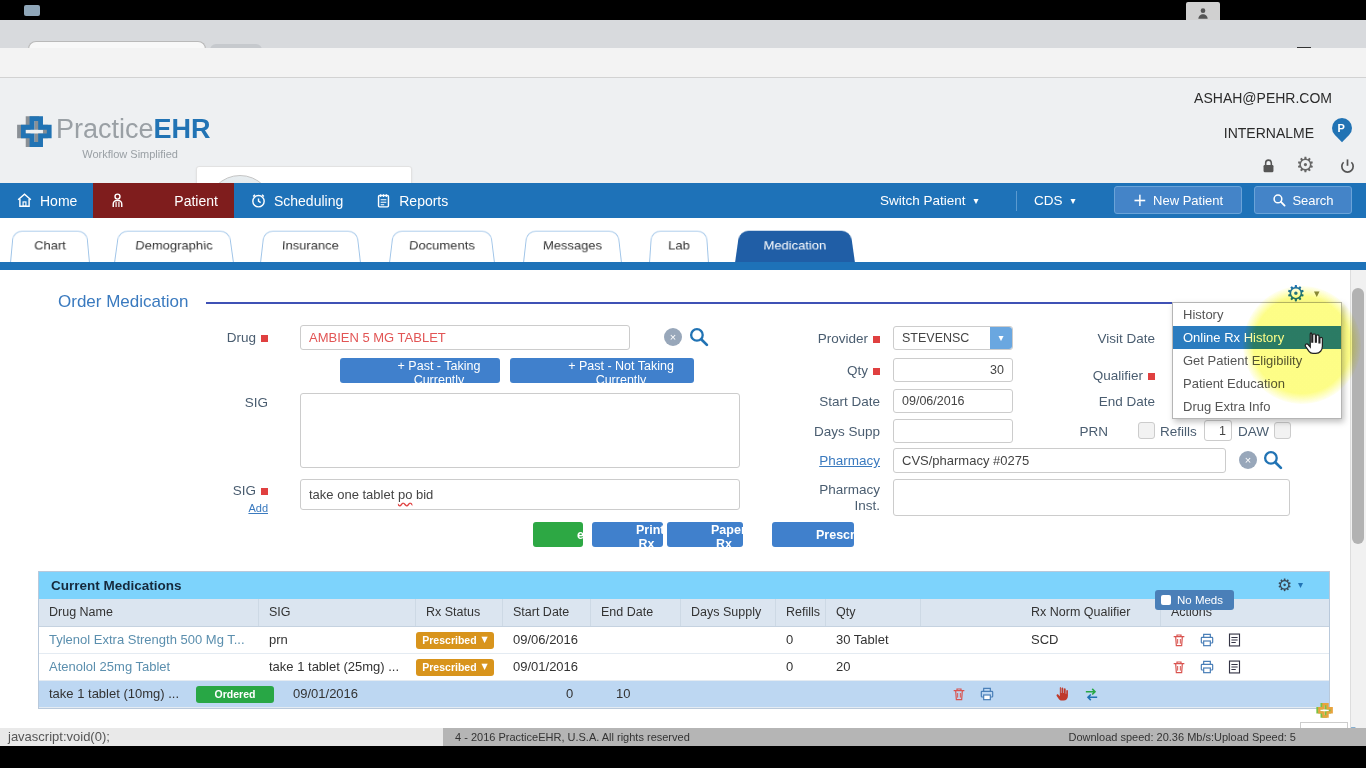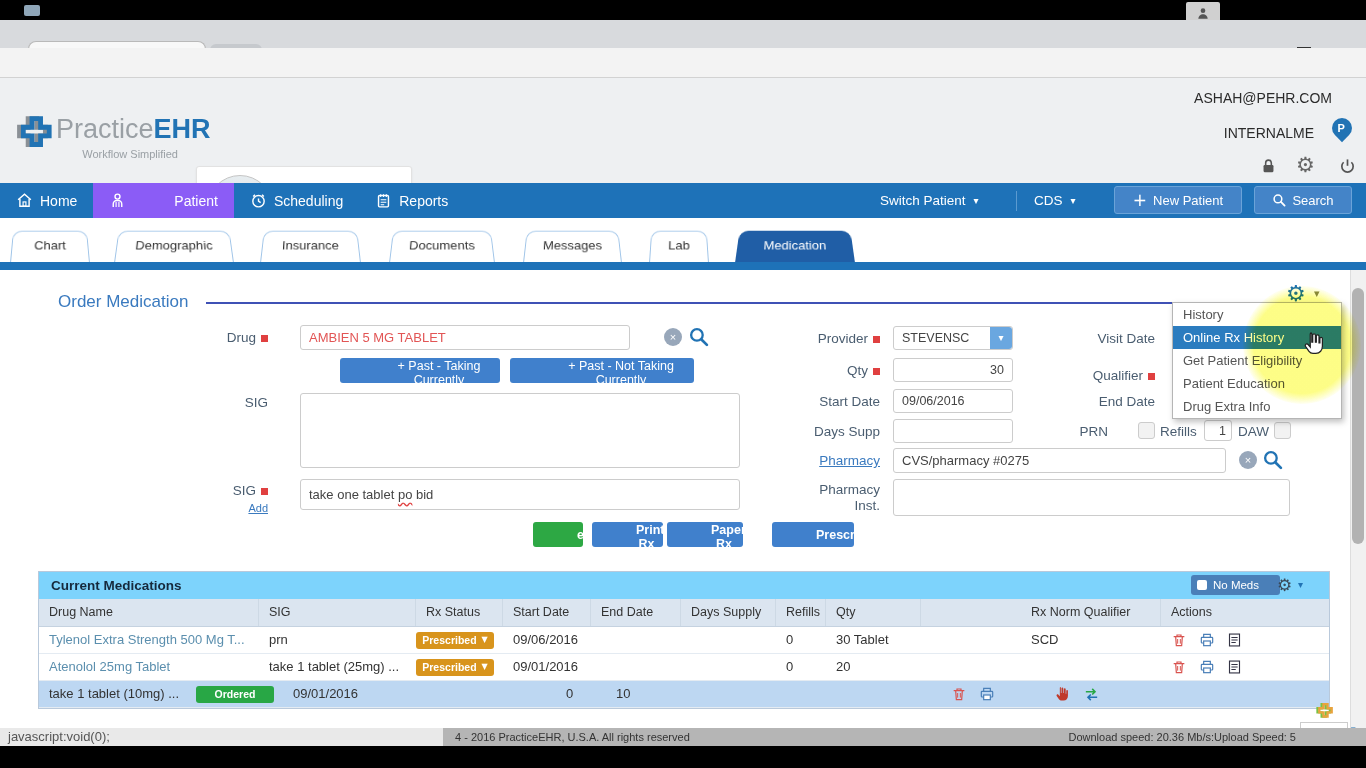--- a/index.html
+++ b/index.html
@@ -31,21 +31,21 @@
     box-shadow:0 1px 2px rgba(0,0,0,.08);}
   .avatar{left:10px;top:8px;width:64px;height:64px;border-radius:50%;background:linear-gradient(#e7edf0,#cfd8dc);
     border:1px solid #c5c5c5;overflow:hidden;}
   .avbadge{left:32px;top:64px;width:15px;height:15px;border-radius:50%;background:#2173b4;border:1px solid #fff;}
   .avbadge .dot{position:absolute;right:-2px;bottom:-2px;width:6px;height:6px;border-radius:50%;background:#d9534f;}
   .pin{width:20px;height:20px;background:#2173b4;border-radius:50% 50% 50% 0;transform:rotate(-45deg);}
   .pin span{position:absolute;left:6px;top:3px;transform:rotate(45deg);color:#fff;font-size:11px;font-weight:bold;}
   
   #nav{left:0;top:183px;width:1366px;height:35px;background:#1e72b8;display:flex;align-items:stretch;}
   .navitem{display:flex;align-items:center;gap:7px;padding:0 16px;color:#fff;font-size:14px;cursor:pointer;}
-  .navitem.active{background:#8b5cf6;gap:48px;}
+  .navitem.active{background:#7f1d1d;gap:48px;}
   .navbtn{position:absolute;height:28px;top:3px;background:#4484c8;border:1px solid #6aa3d8;border-radius:3px;
     color:#fff;font-size:13px;display:flex;align-items:center;justify-content:center;gap:6px;box-sizing:border-box;}
   
   #tabrow{left:0;top:218px;width:1366px;height:44px;background:#fff;}
   .ptab{position:absolute;top:10px;height:34px;line-height:32px;text-align:center;background:#fff;
     border:1px solid #9fc4e8;border-bottom:none;border-radius:10px 10px 0 0;font-size:13.5px;color:#333;
     transform:perspective(30px) rotateX(4deg);transform-origin:50% 100%;cursor:pointer;}
   .ptab.active{background:#205ea6;border-color:#205ea6;color:#fff;}
   #bluebar{left:0;top:262px;width:1366px;height:8px;background:#1e72b8;}
   
@@ -87,22 +87,22 @@
   .c-days{width:95px;}
   .c-refills{width:50px;}
   .c-qty{width:95px;}
   .c-rxnorm{width:100px;margin-top:41px;}
   .c-qual{width:140px;}
   .c-actions{flex:1;display:flex;align-items:center;gap:12px;}
   .badge{display:inline-flex;align-items:center;justify-content:center;gap:5px;width:78px;height:17px;margin-top:4px;
     border-radius:3px;color:#fff;font-size:10.5px;font-weight:bold;}
   .badge.orange{background:#d8941c;}
   .badge.green{background:#28a745;}
-  .nomeds{position:absolute;left:1116px;top:3px;width:89px;height:20px;background:#4a7fb8;border-radius:3px;
-    display:flex;align-items:center;gap:6px;padding-left:6px;box-sizing:border-box;color:#fff;font-size:11.5px;cursor:pointer;margin-left:36px;}
+  .nomeds{position:absolute;left:1116px;top:18px;width:79px;height:20px;background:#4a7fb8;border-radius:3px;
+    display:flex;align-items:center;gap:6px;padding-left:6px;box-sizing:border-box;color:#fff;font-size:11.5px;cursor:pointer;}
   .nomeds .sq{width:10px;height:10px;background:#fff;border-radius:2px;}
   
   #sbtrack{left:1350px;top:270px;width:16px;height:458px;background:#f1f1f1;border-left:1px solid #ddd;box-sizing:border-box;}
   #sbthumb{left:1352px;top:288px;width:12px;height:256px;background:#b2b2b2;border-radius:6px;}
   
   #statusbar{left:0;top:728px;width:1366px;height:18px;background:#b5b5b5;font-size:11px;color:#333;}
   #statusleft{left:0;top:728px;width:443px;height:18px;background:#e9e9e9;color:#555;line-height:18px;padding-left:8px;box-sizing:border-box;}
   #blackbottom{left:0;top:746px;width:1366px;height:22px;background:#000;}
 </style>
 </head>

